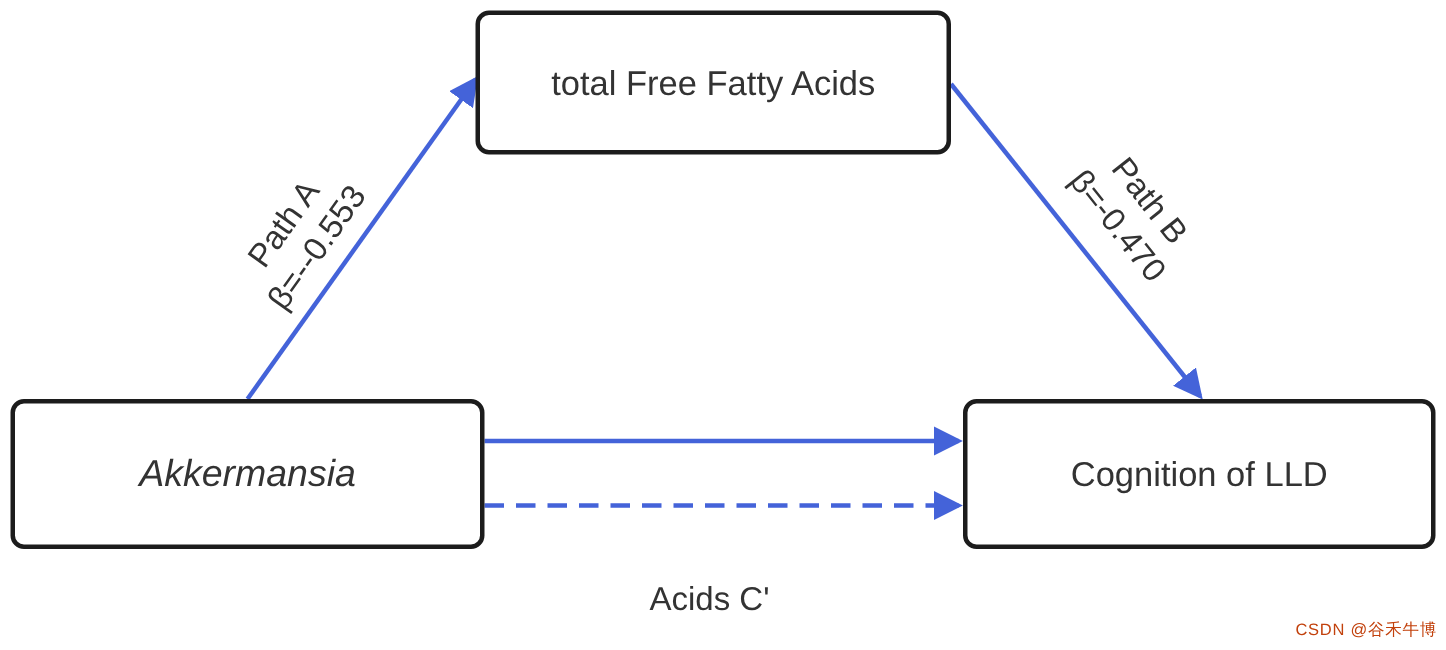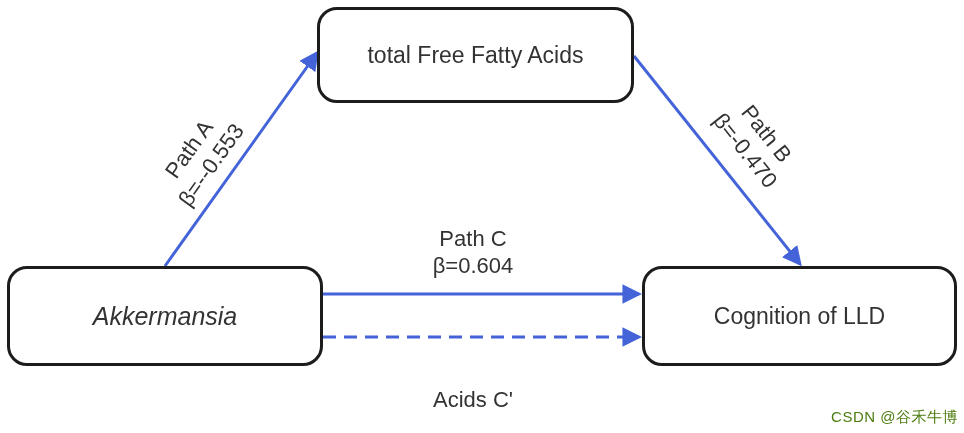--- a/index.html
+++ b/index.html
@@ -18,21 +18,21 @@
   .arrows-layer {
     position: absolute;
     left: 0; top: 0;
     width: 964px; height: 433px;
   }
   .node-box {
     position: absolute;
     box-sizing: border-box;
     background: #ffffff;
     border: 3px solid #1c1c1c;
-    border-radius: 20px;
+    border-radius: 9px;
     display: flex;
     align-items: center;
     justify-content: center;
     color: #333333;
     font-size: 23px;
   }
   .node-mediator { left: 317px; top: 7px;  width: 317px; height: 96px; }
   .node-predictor{ left: 7px;  top: 266px; width: 316px; height: 100px; }
   .node-outcome  { left: 642px; top: 266px; width: 315px; height: 100px; }
   .node-predictor .node-label { font-style: italic; font-size: 25px; }
@@ -58,22 +58,22 @@
     transform: translate(-50%,-50%);
   }
   .path-label-cprime {
     left: 473px; top: 399px;
     transform: translate(-50%,-50%);
   }
   .watermark {
     position: absolute;
     right: 6px;
     bottom: 6px;
-    font-size: 15px;
-    color: #4d7c0f;
+    font-size: 11px;
+    color: #c2410c;
     letter-spacing: 0.5px;
   }
 </style>
 </head>
 <body>
 
 <div class="canvas">
 
   <svg class="arrows-layer" width="964" height="433" viewBox="0 0 964 433" xmlns="http://www.w3.org/2000/svg">
     <defs>
@@ -102,24 +102,20 @@
   <div class="path-label path-label-a">
     <div>Path A</div>
     <div>β=--0.553</div>
   </div>
 
   <div class="path-label path-label-b">
     <div>Path B</div>
     <div>β=-0.470</div>
   </div>
 
-  <div class="path-label path-label-c">
-    <div>Path C</div>
-    <div>β=0.604</div>
-  </div>
 
   <div class="path-label path-label-cprime">
     <div>Acids C'</div>
   </div>
 
   <div class="watermark">CSDN @谷禾牛博</div>
 
 </div>
 
 </body></html>

